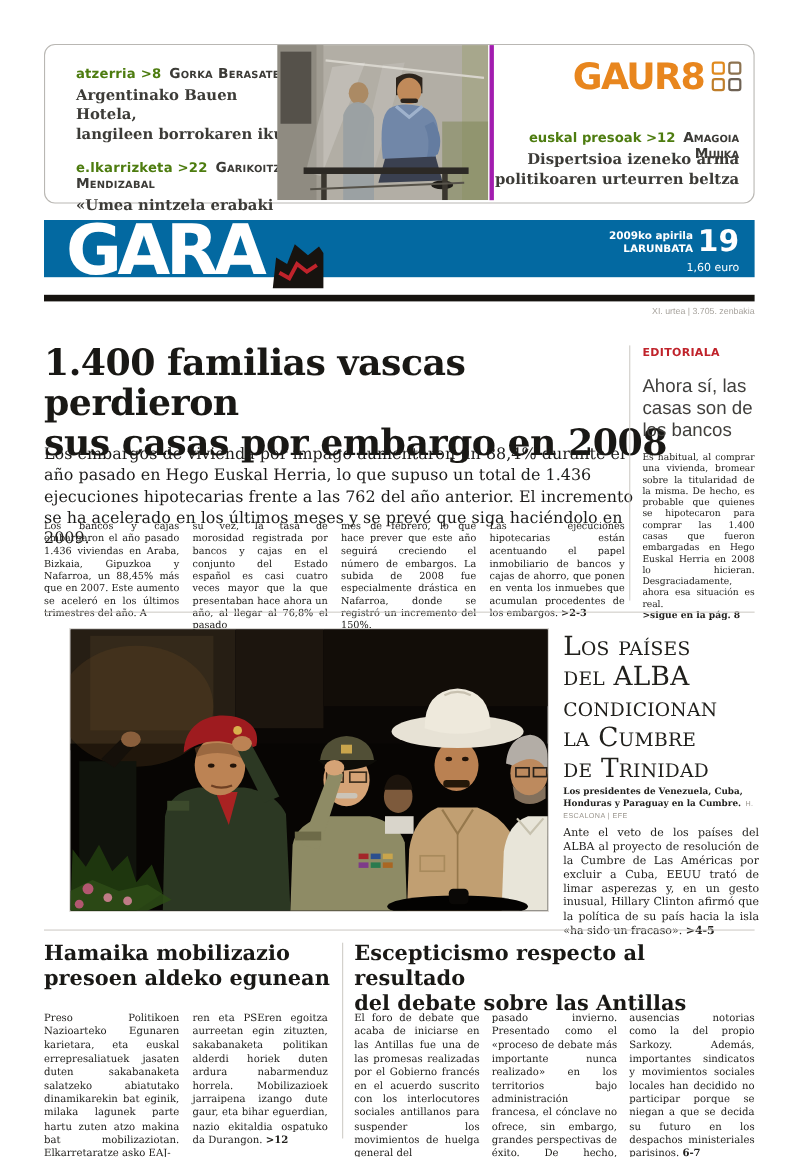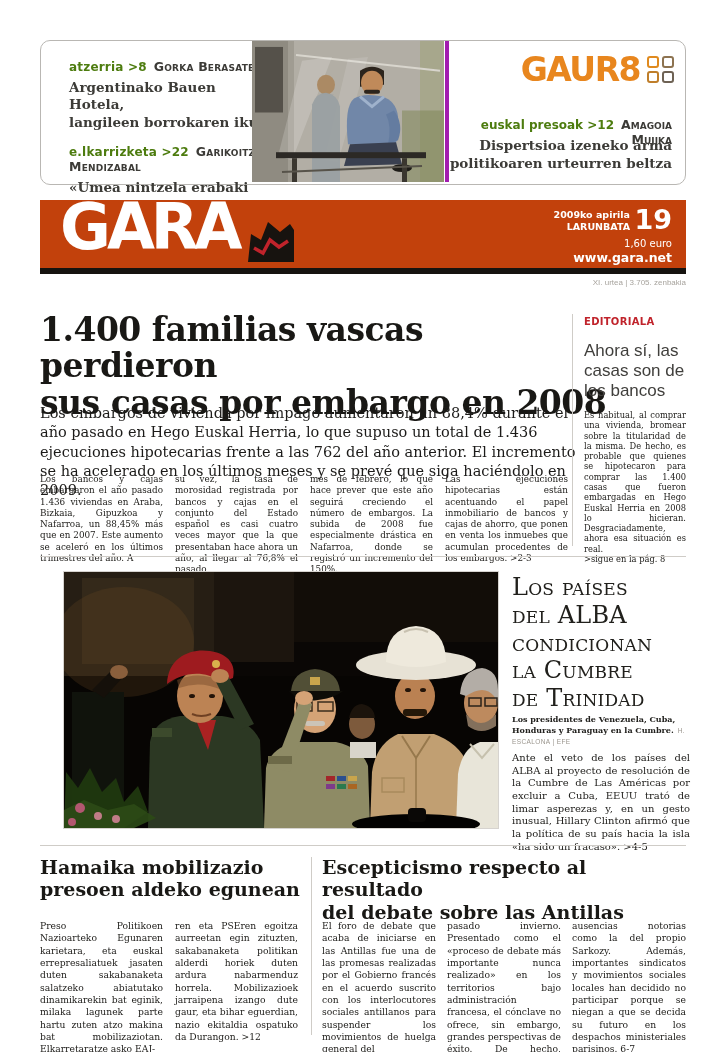--- a/index.html
+++ b/index.html
@@ -7,41 +7,41 @@
     width:726px;height:1052px;position:relative;background:#ffffff;
     font-family:"DejaVu Serif", serif;color:#1c1b19;overflow:hidden;
     -webkit-font-smoothing:antialiased;
   }
   .abs{position:absolute;}
   .pl{white-space:pre-line;}
   .sans{font-family:"DejaVu Sans","Liberation Sans",sans-serif;}
   .lsans{font-family:"Liberation Sans",sans-serif;}
   .sc{font-variant:small-caps;}
   .orange{color:#4d7c0f;text-align:center;}
-  .pref{font-weight:normal;white-space:nowrap;}
+  .pref{font-weight:bold;white-space:nowrap;}
 
   
   .teaser-box{left:40px;top:40px;width:644px;height:143px;border:1px solid #b9b7b3;border-radius:10px;background:#fff;}
   .teaser-left{position:absolute;left:28px;top:18px;width:200px;}
   .kicker{font-size:12px;font-weight:bold;letter-spacing:.2px;}
   .kicker .author{color:#3c3b37;font-weight:bold;margin-left:7px;font-size:12.5px;}
   .t-head{font-size:13.5px;font-weight:bold;color:#3c3b37;line-height:1.28;margin:5px 0 13px 0;}
   .teaser-photo{position:absolute;left:211px;top:0;width:192px;height:141px;border-radius:0;overflow:hidden;}
   .teaser-right{position:absolute;left:404px;top:0;width:239px;height:141px;border-left:4px solid #a21caf;}
   .gaur8-row{position:absolute;right:14px;top:12px;display:flex;align-items:center;gap:7px;}
   .gaur8-logo{font-family:"DejaVu Sans",sans-serif;font-size:33px;font-weight:bold;color:#e8861e;letter-spacing:-1.5px;line-height:1;}
   .gaur8-grid{display:grid;grid-template-columns:12px 12px;grid-gap:3px;}
   .gaur8-grid span{width:12px;height:12px;border-radius:3px;box-sizing:border-box;}
   .sq1{border:2.5px solid #e08a1e;} .sq2{border:2.5px solid #8d7350;}
   .sq3{border:2.5px solid #bf7e2a;} .sq4{border:2.5px solid #6e6254;}
   .tr-kicker{position:absolute;right:16px;top:76px;text-align:right;font-size:12px;font-weight:bold;}
   .tr-head{position:absolute;right:16px;top:96px;text-align:right;font-size:13.5px;font-weight:bold;color:#3c3b37;line-height:1.3;}
 
   
-  .band{left:40px;top:200px;width:646px;height:68px;background:#c2410c;}
+  .band{left:40px;top:200px;width:646px;height:52px;background:#0369a1;}
   .gara{position:absolute;left:20px;top:-6px;font-family:"DejaVu Sans",sans-serif;font-size:62px;font-weight:bold;color:#fff;letter-spacing:-4px;line-height:1.05;transform:scaleY(1.02);transform-origin:top left;}
   .gara-mark{position:absolute;left:204px;top:16px;}
   .band-date{position:absolute;right:56px;top:9px;text-align:right;color:#fff;font-size:9.5px;font-weight:bold;line-height:1.3;}
   .band-day{position:absolute;right:14px;top:4px;color:#fff;font-size:27px;font-weight:bold;}
   .band-price{position:absolute;right:14px;top:38px;color:#fff;font-size:10px;text-align:right;}
   .band-site{position:absolute;right:14px;top:50px;color:#fff;font-size:12.5px;font-weight:bold;text-align:right;}
   .band-black{left:40px;top:268px;width:646px;height:6px;background:#16130f;}
   .folio{left:40px;top:278px;width:646px;text-align:right;font-size:8px;color:#a8a49e;font-family:"Liberation Sans",sans-serif;}
 
   

